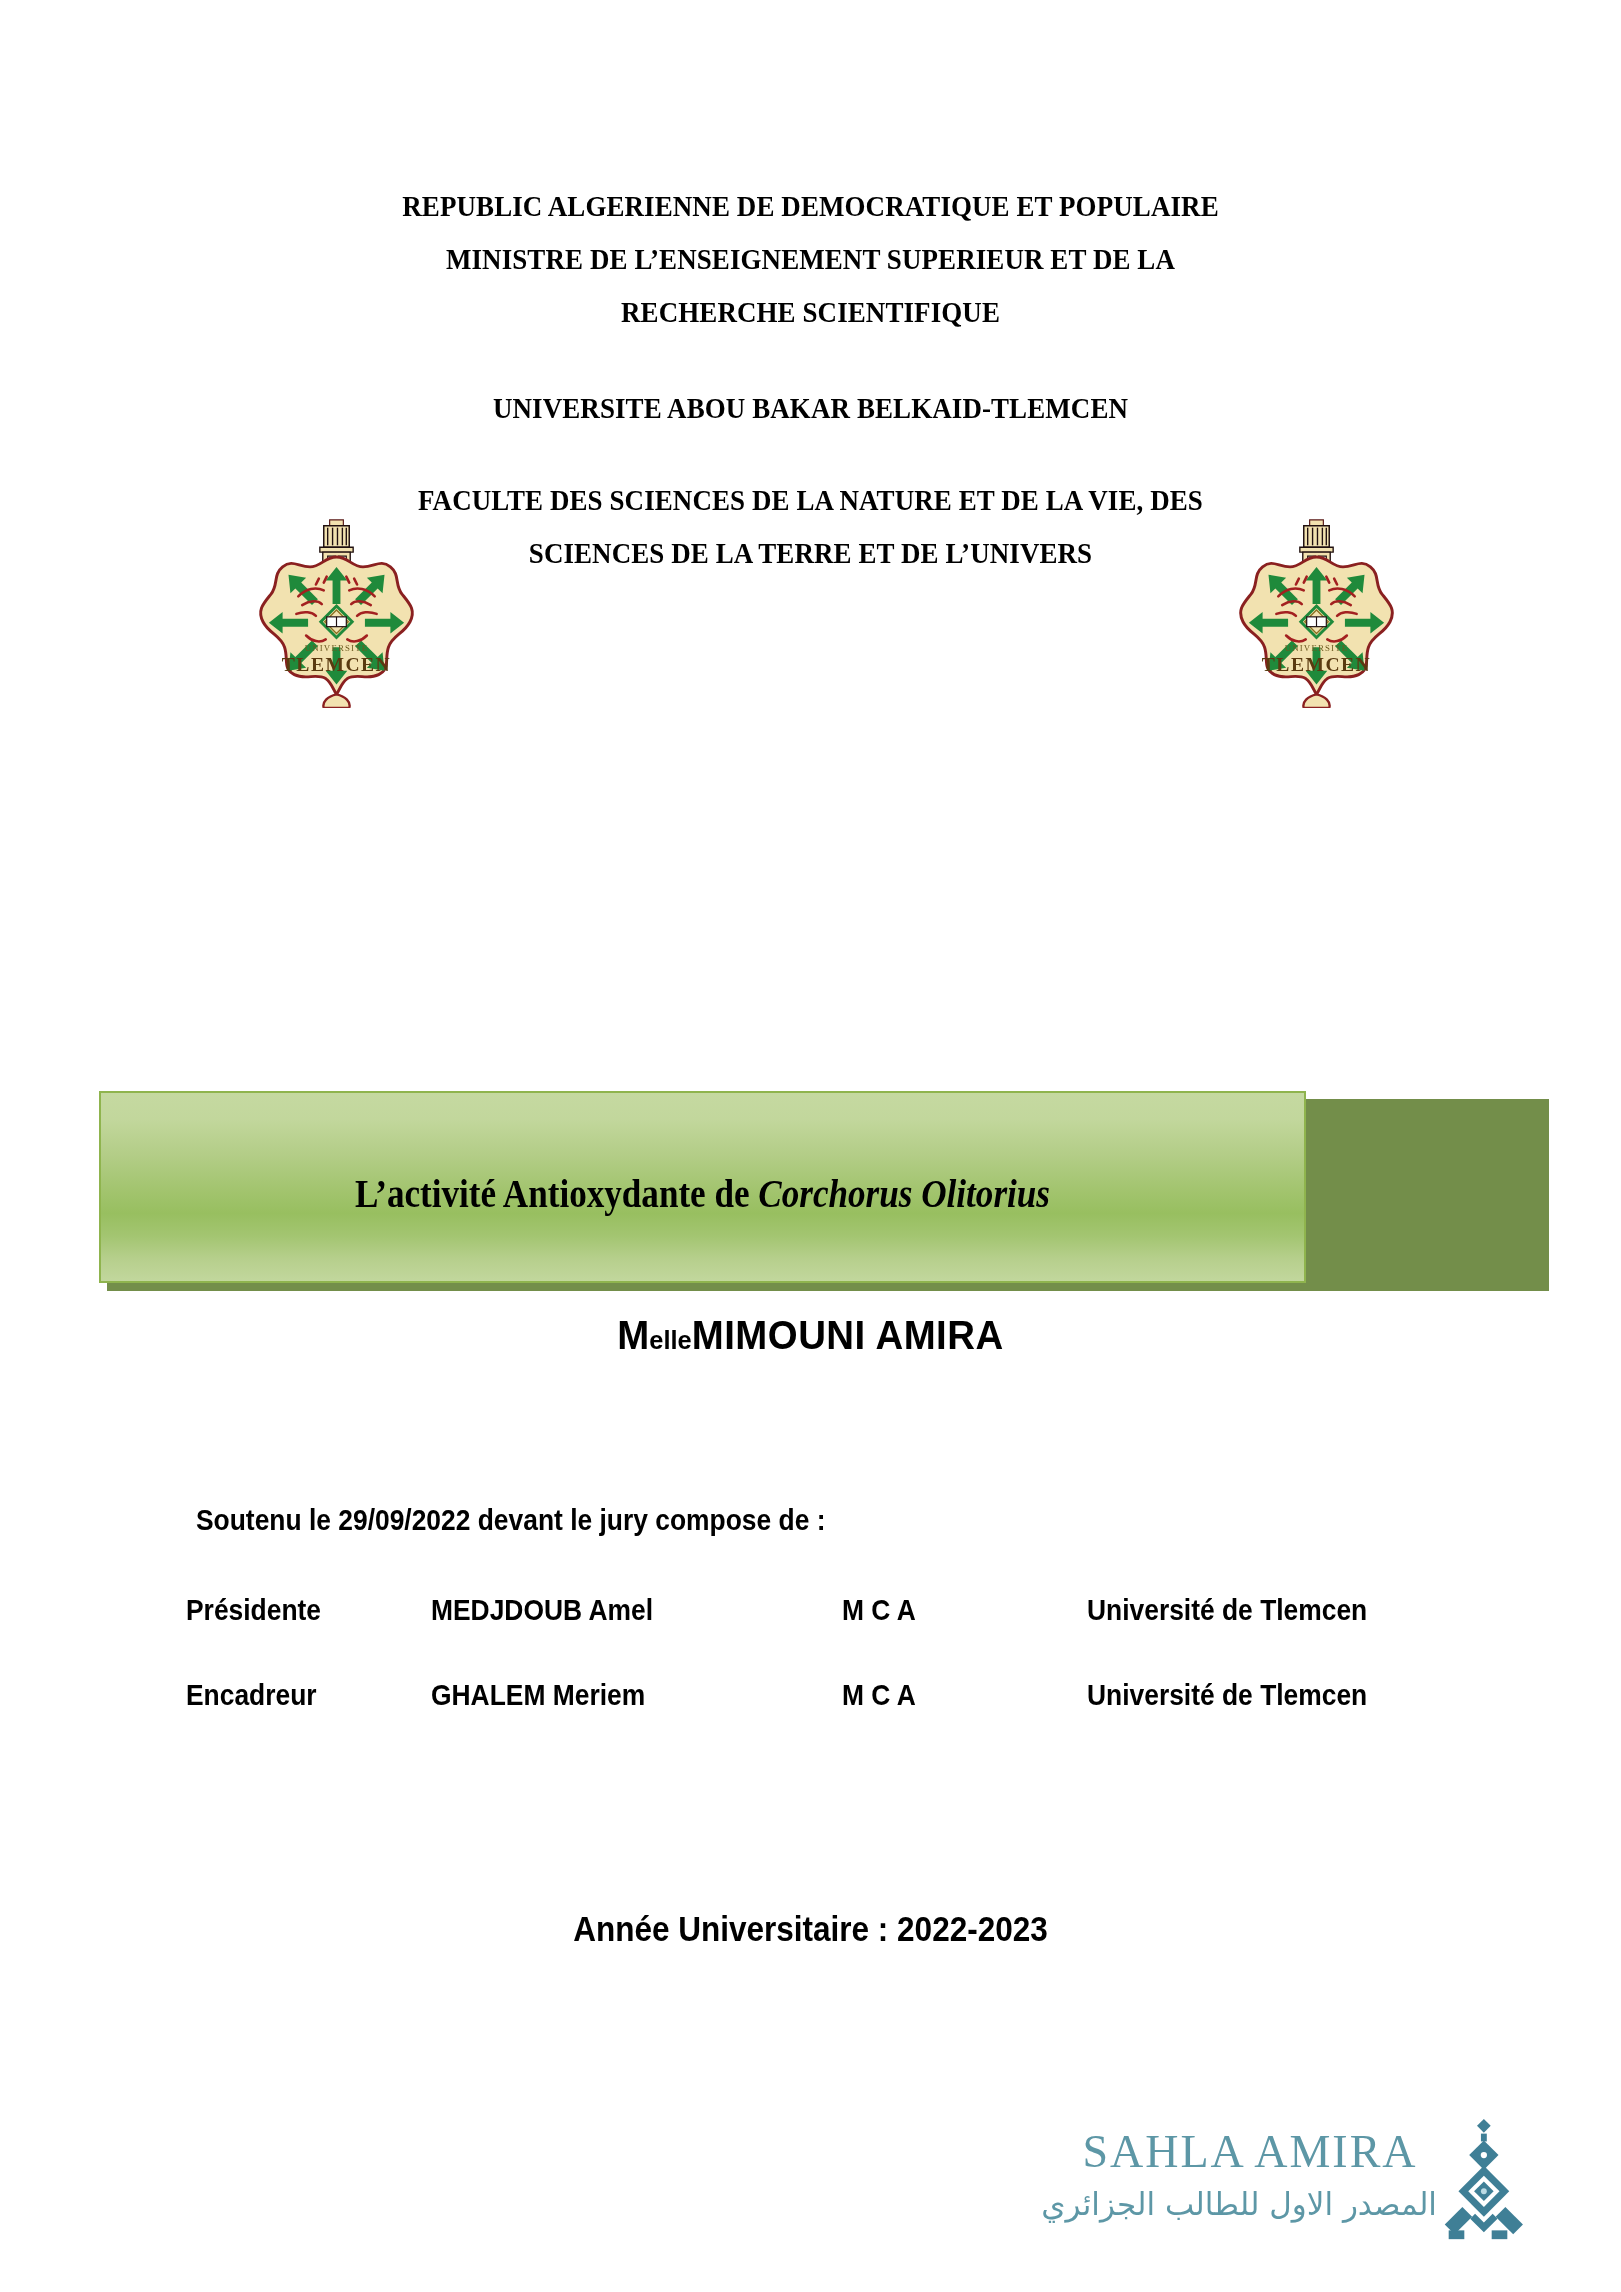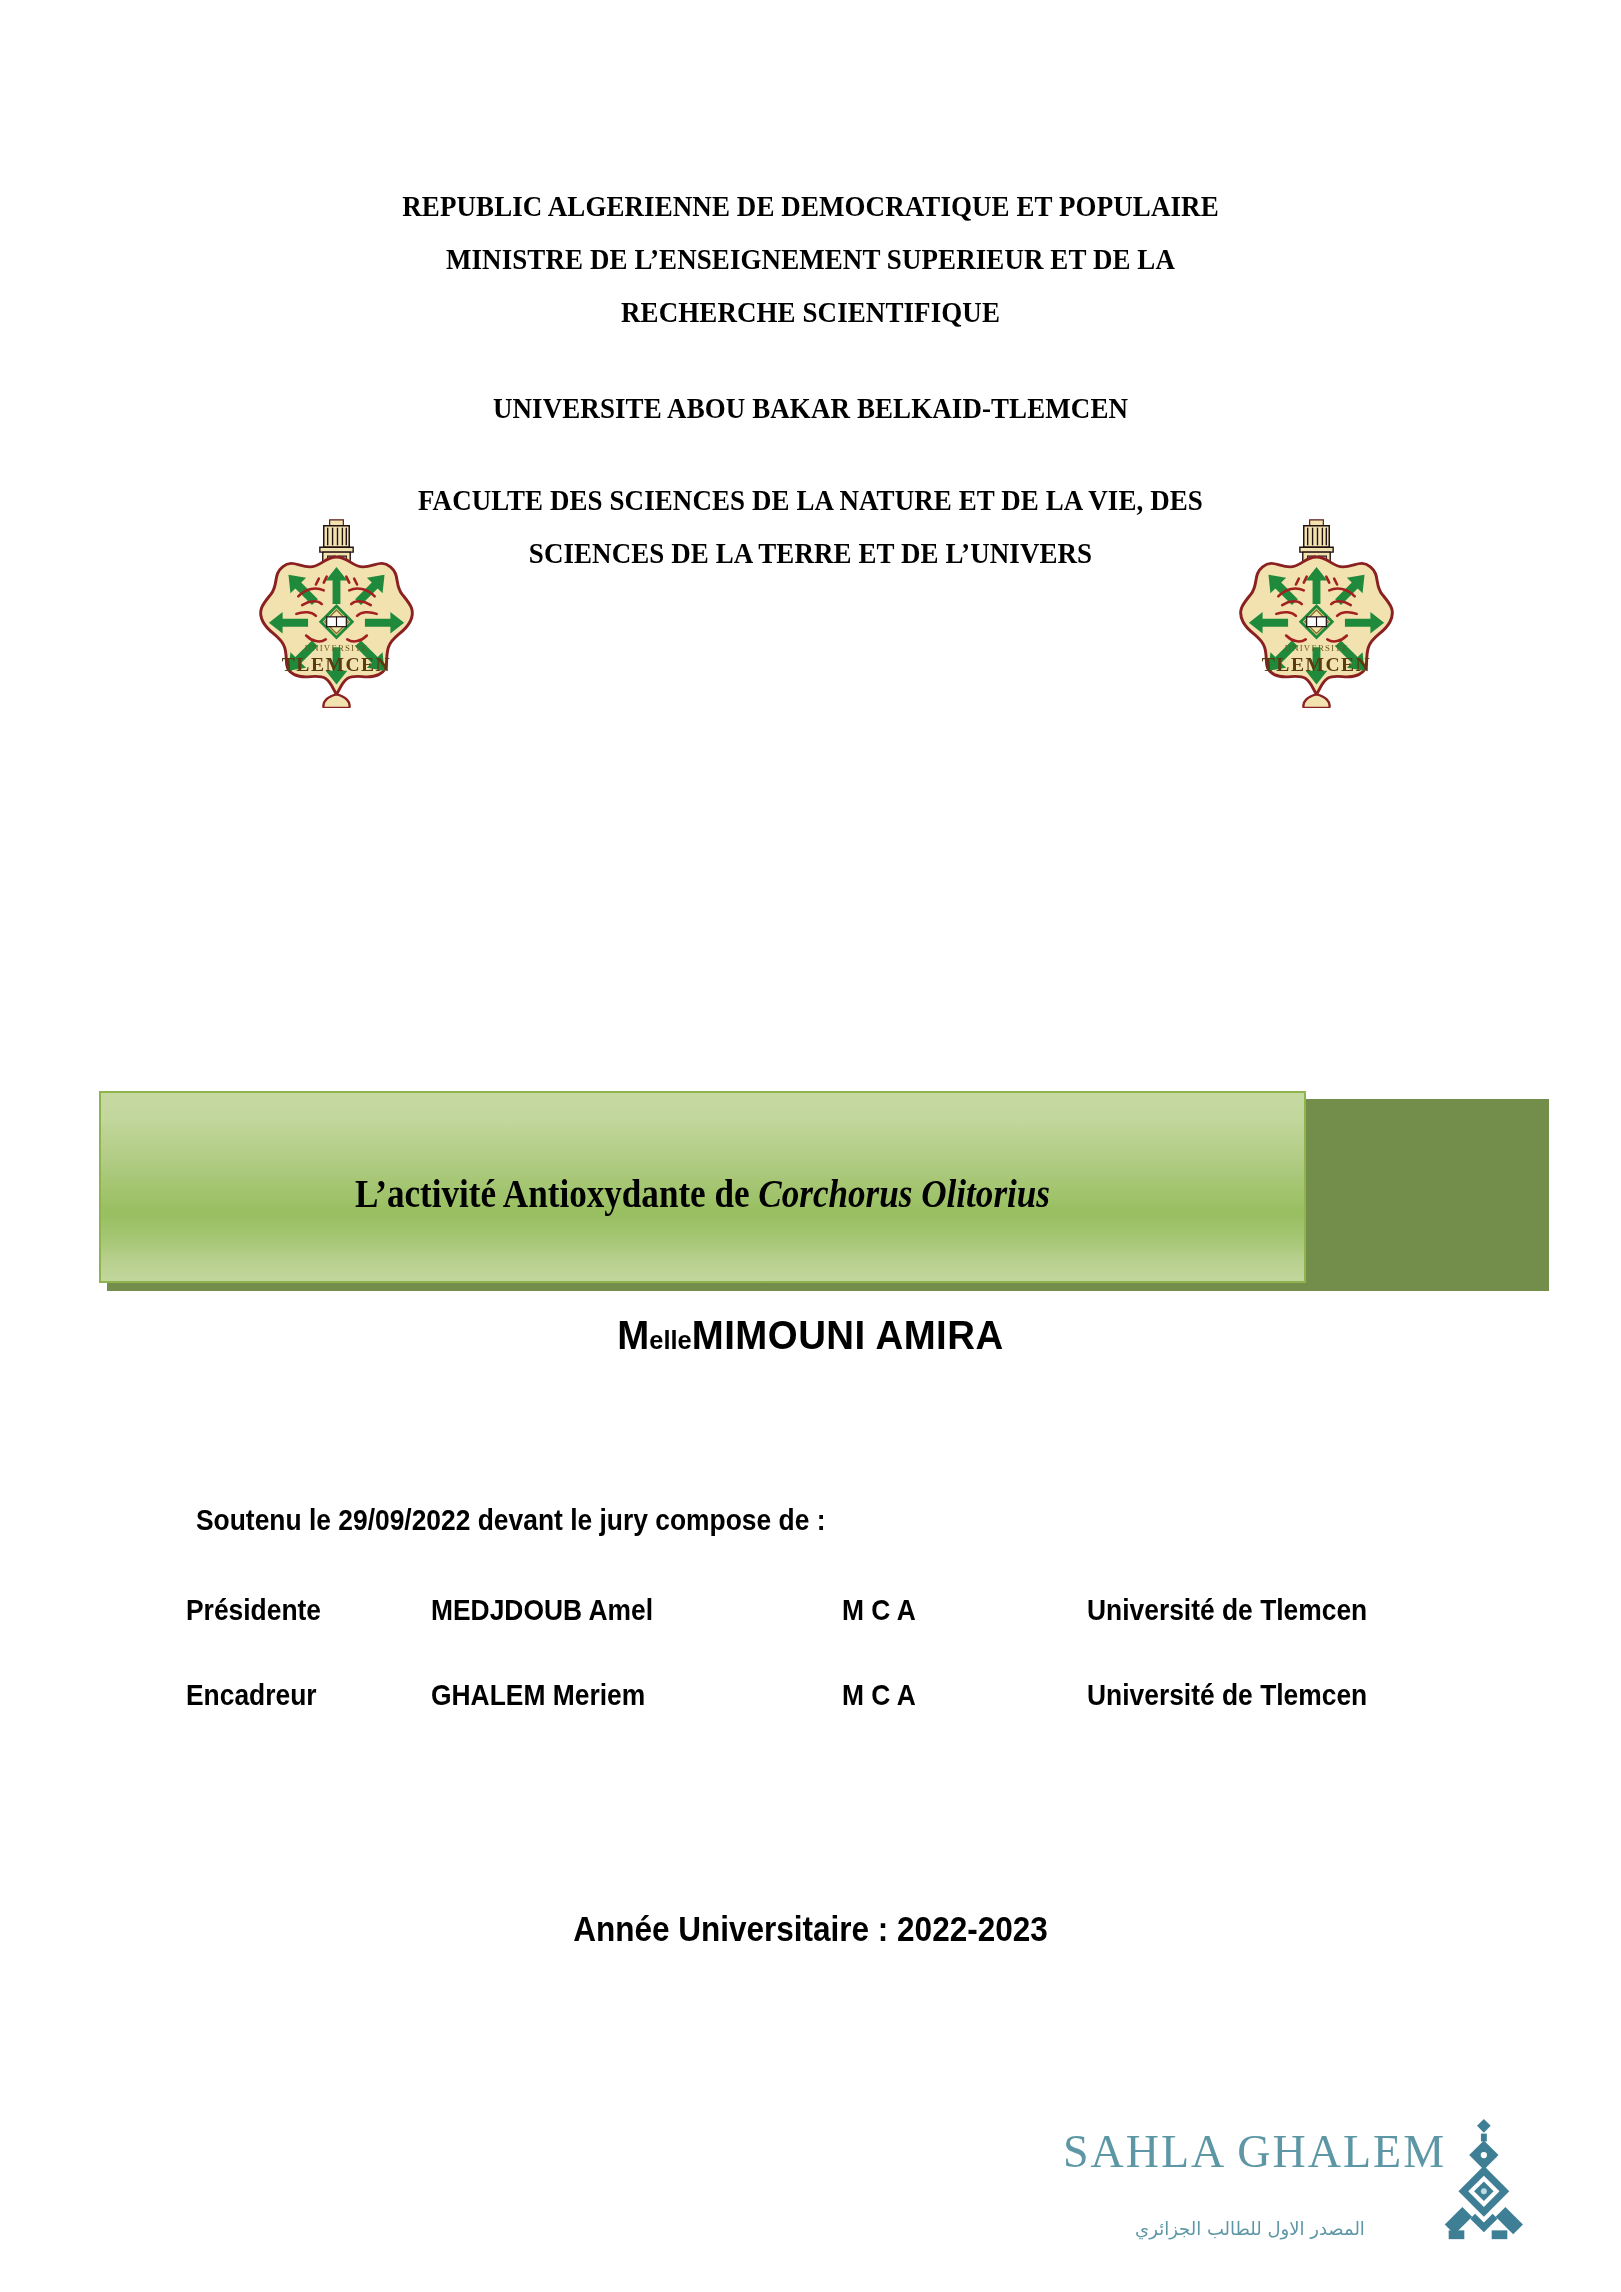--- a/index.html
+++ b/index.html
@@ -241,27 +241,25 @@
     font-size: 46px;
     letter-spacing: 2px;
     color: #5d97a6;
     white-space: nowrap;
   }
   .sahla-ar {
     position: absolute;
     left: 0;
     top: 69px;
     width: 374px;
-    text-align: center;
     font-family: "DejaVu Sans", sans-serif;
-    font-size: 18px;
+    font-size: 31px;
     color: #5d97a6;
     direction: rtl;
     white-space: nowrap;
-    margin-top: 32px;
   }
   .sahla-mark {
     position: absolute;
     left: 370px;
     top: 0px;
     width: 90px;
     height: 129px;
   }
   .sahla-mark svg { display: block; width: 100%; height: 100%; }
 </style>
@@ -455,21 +453,21 @@
         <td class="col-name"><span>GHALEM Meriem</span></td>
         <td class="col-grade"><span>M C A</span></td>
         <td class="col-univ"><span>Université de Tlemcen</span></td>
       </tr>
     </tbody>
   </table>
 
   <div class="year">Année Universitaire : 2022-2023</div>
 
   <div class="sahla">
-    <div class="sahla-text">SAHLA GHALEM</div>
+    <div class="sahla-text">SAHLA AMIRA</div>
     <div class="sahla-ar">المصدر الاول للطالب الجزائري</div>
     <div class="sahla-mark">
       <svg viewBox="0 0 92 132" xmlns="http://www.w3.org/2000/svg">
         <g fill="#3f7f96">
 
           <path d="M52 2 l7 7 -7 7 -7 -7 z"></path>
           <rect x="49" y="17" width="6" height="8"></rect>
           <path d="M52 24 l15 15 -15 15 -15 -15 z"></path>
           <circle cx="52" cy="39" r="3.2" fill="#ffffff"></circle>
 

